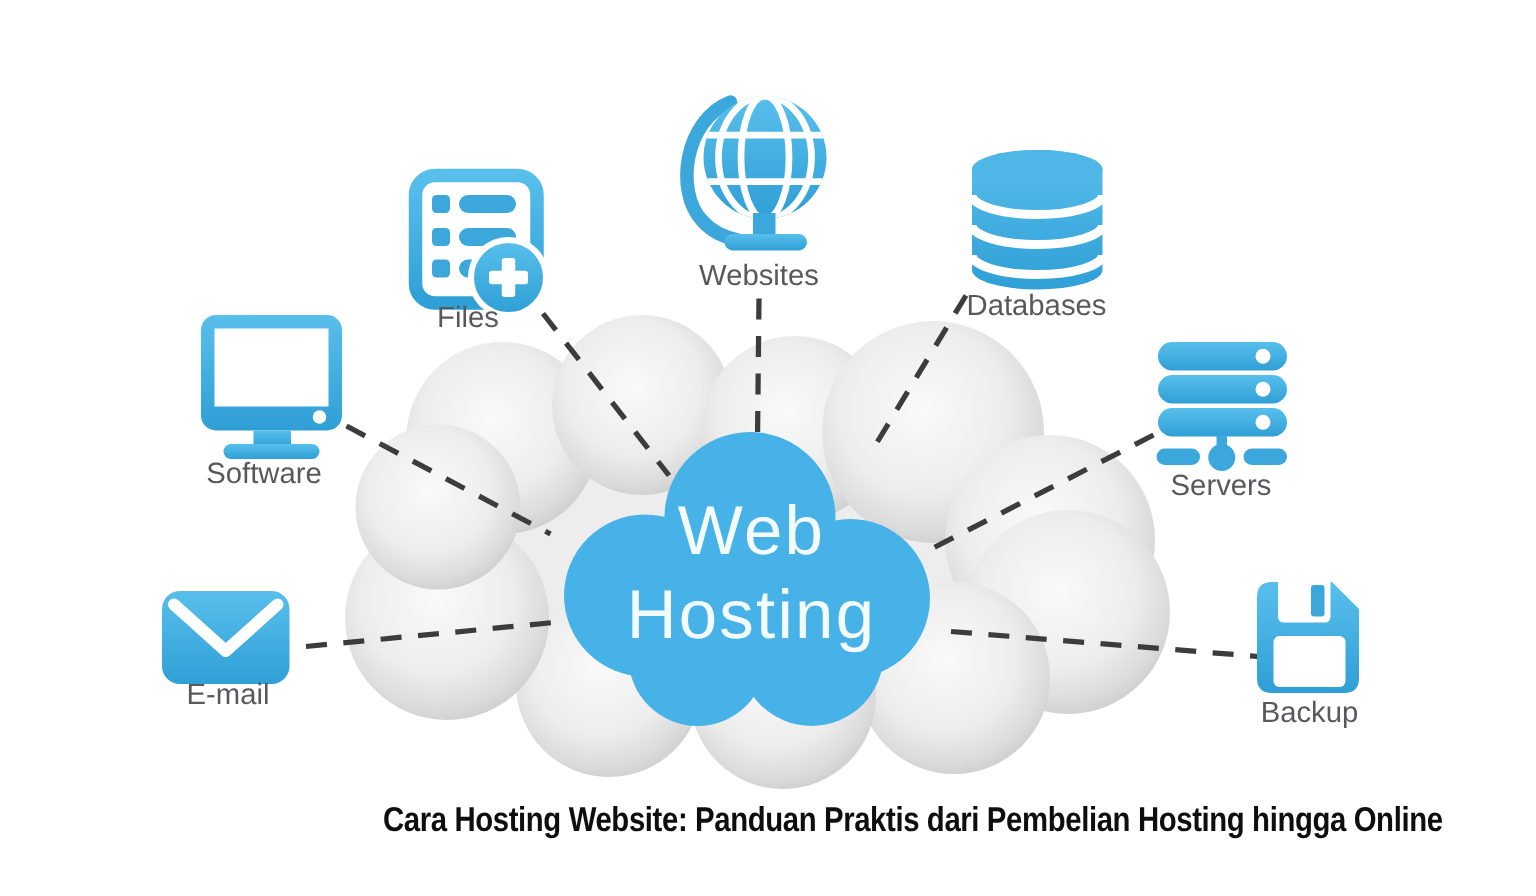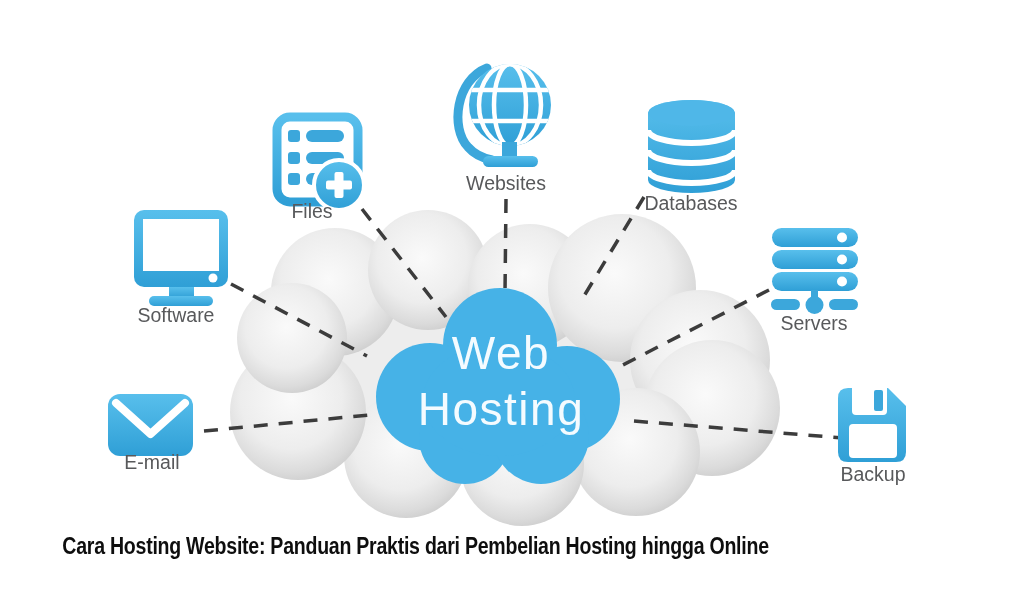--- a/index.html
+++ b/index.html
@@ -12,21 +12,21 @@
   .node-label {
     font-family:"Liberation Sans", sans-serif;
     font-size:19.5px;
   }
   .cloud-title {
     font-family:"Liberation Sans", sans-serif;
     font-size:46px; letter-spacing:1.5px;
   }
   .caption {
     position:absolute; left:0; top:533px; width:1024px;
-    text-align:left;
+    text-align:right;
   }
   .caption span {
     display:inline-block;
     transform:scaleX(0.85); transform-origin:center;
     font-weight:bold; font-size:23px; letter-spacing:-0.3px;
     color:#0e0e0e; white-space:nowrap;
   }
 </style>
 </head>
 <body>

